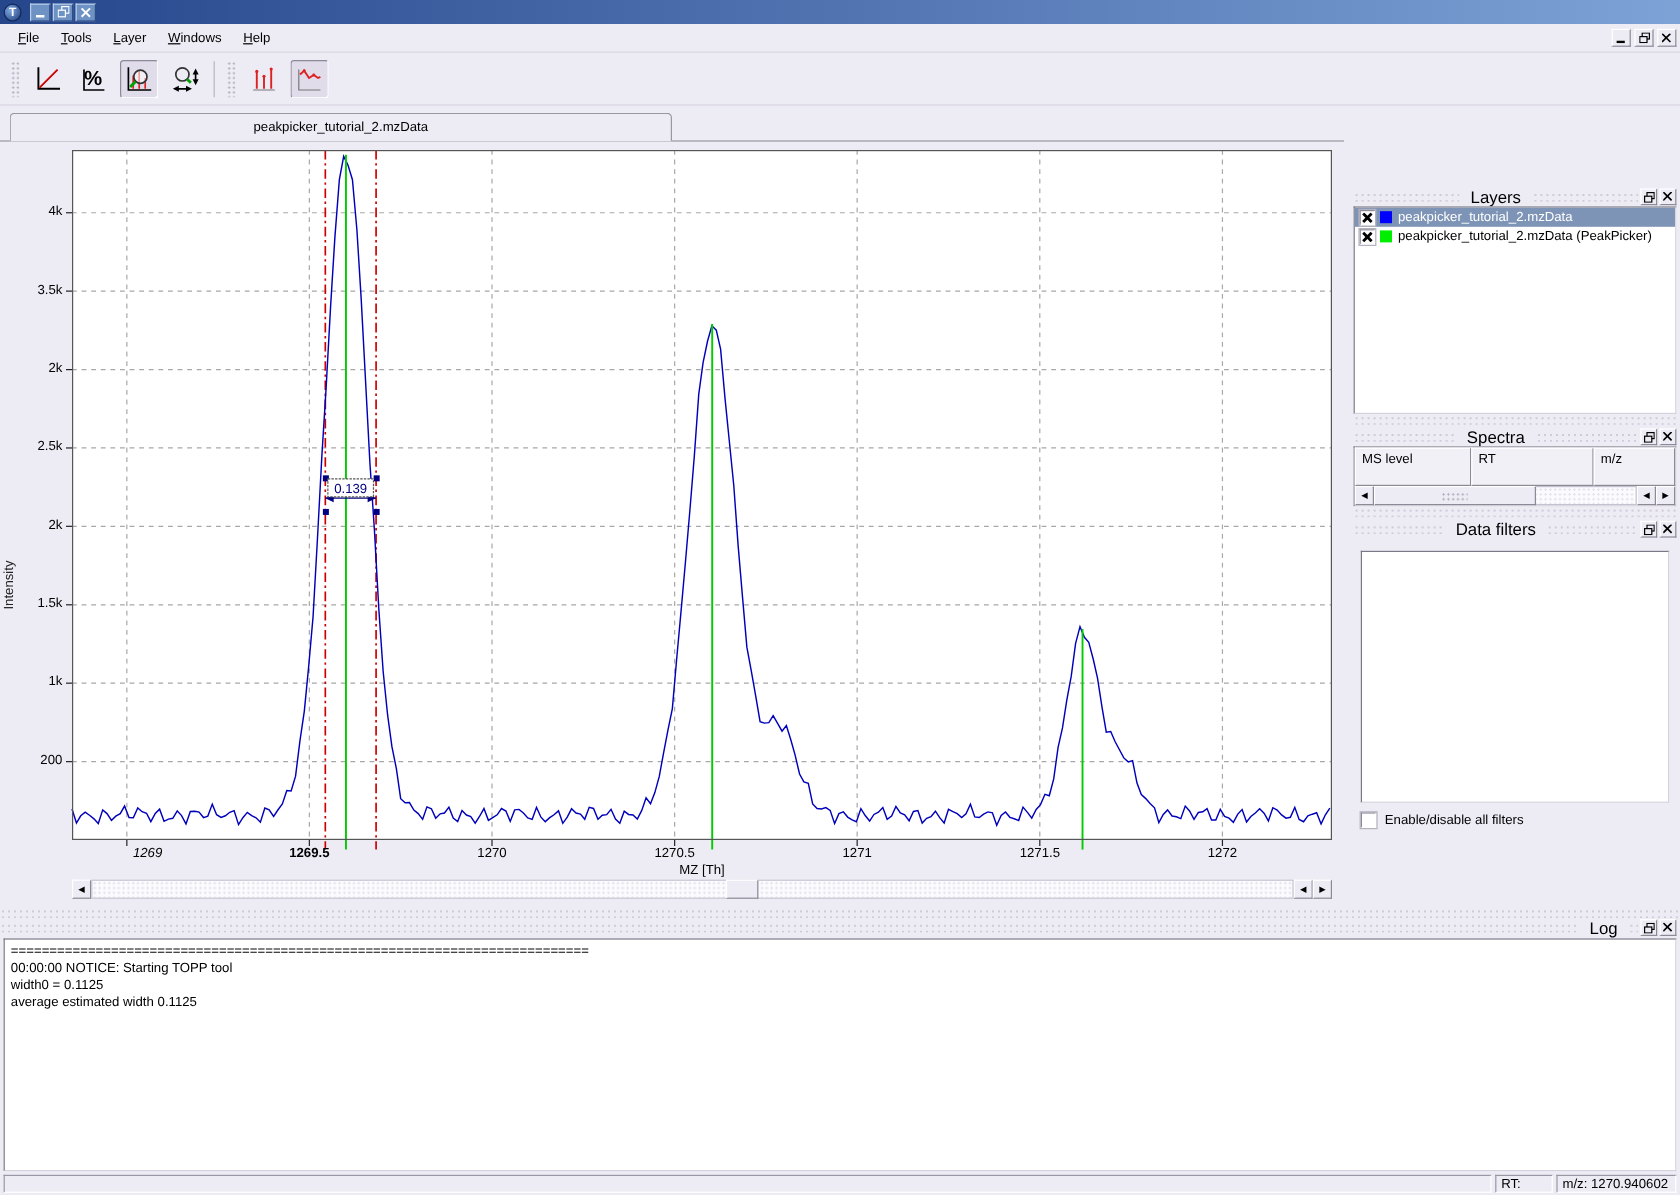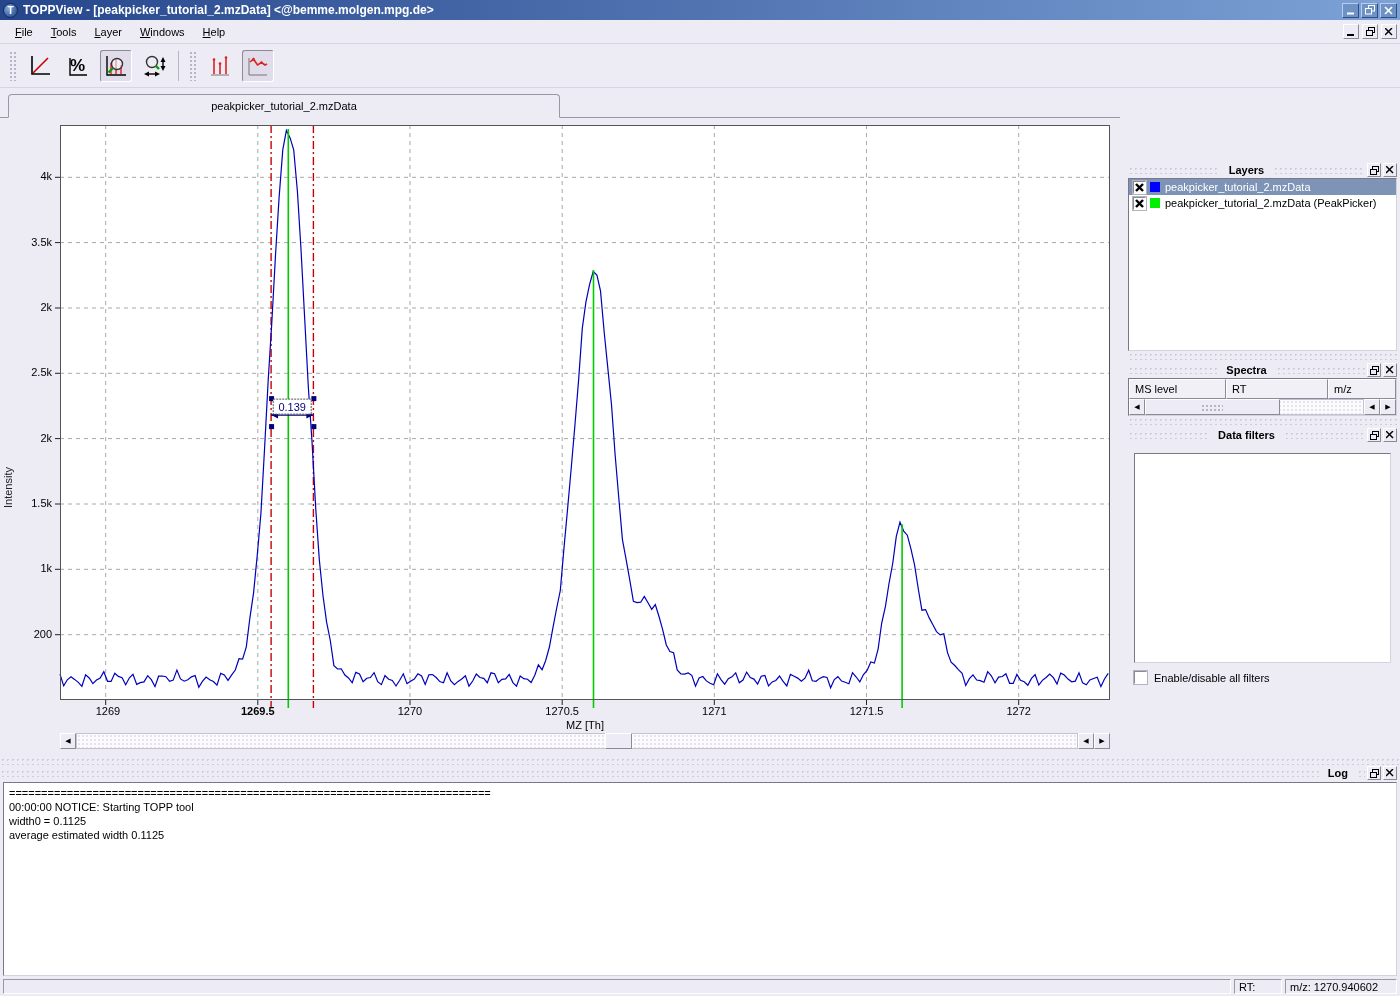--- a/index.html
+++ b/index.html
@@ -48,64 +48,63 @@
   .hscroll { position:absolute; display:flex; height:16px; }
   .chart-scroll { left:60px; top:615px; width:1050px; }
   .sb-btn { width:16px; height:16px; background:#edebf4; border:1px solid; border-color:#fff #8d8a98 #8d8a98 #fff; display:flex; align-items:center; justify-content:center; font-size:7px; color:#000; flex:none; }
   .sb-track { flex:1; position:relative; background:#fbfafd; border:1px solid #c5c2cf; background-image:radial-gradient(#e6e3ee 1px, transparent 1px); background-size:4px 4px; }
   .sb-thumb { position:absolute; top:-1px; height:16px; background:#edebf4; border:1px solid; border-color:#fff #8d8a98 #8d8a98 #fff; }
   .sb-grip { position:absolute; left:50%; top:4px; transform:translateX(-50%); width:22px; height:8px; background-image:radial-gradient(#b9b5c6 1px, transparent 1px); background-size:4px 4px; }
 
   
   .panel-title { height:16px; display:flex; align-items:center; margin-top:1px; }
   .pt-dots { flex:1; height:8px; background-image:radial-gradient(#cfcbda 1px, transparent 1px); background-size:5px 5px; }
-  .pt-label { padding:0 9px; font-size:11px;font-weight:bold; }
+  .pt-label { padding:0 9px; font-size:14px; }
   .pbtn { width:14px; height:14px; margin-left:2px; background:#edebf4; border:1px solid; border-color:#fff #8d8a98 #8d8a98 #fff; display:flex; align-items:center; justify-content:center; flex:none; }
   .h-split { height:8px; background-image:radial-gradient(#cfcbda 1px, transparent 1px); background-size:5px 5px; margin:1px 0; }
 
   .layers-list { height:173px; background:#fff; border:1px solid; border-color:#7a7786 #d5d2de #d5d2de #7a7786; overflow:hidden; }
   .layer-row { height:16px; display:flex; align-items:center; padding-left:2px; }
   .layer-row.selected { background:#7e94b6; color:#fff; }
   .cbox { width:13px; height:13px; background:#fff; border:1px solid; border-color:#8d8a98 #fff #fff #8d8a98; outline:1px solid #b5b2bf; display:flex; align-items:center; justify-content:center; flex:none; margin:0 4px 0 2px; }
   .swatch { width:10px; height:10px; flex:none; margin-right:5px; }
 
   .spectra-table { background:#fff; border:1px solid; border-color:#7a7786 #d5d2de #d5d2de #7a7786; }
-  .sp-header { display:flex; height:20px; background:#f2f0f7; }
+  .sp-header { display:flex; height:32px; background:#f2f0f7; }
   .sp-hcell { border:1px solid; border-color:#fff #8d8a98 #8d8a98 #fff; padding:3px 0 0 5px; font-size:11px; }
   .sp-body { height:142px; }
   .sp-row { display:flex; height:16px; color:#4a4a4a; }
   .sp-cell { padding:1px 0 0 5px; }
   .tree-glyph { display:inline-block; width:10px; height:9px; border-left:1px dotted #999; border-bottom:1px dotted #999; margin:0 3px 3px 2px; vertical-align:middle; }
 
   .filters-box { background:#fff; border:1px solid; border-color:#7a7786 #d5d2de #d5d2de #7a7786; height:210px; margin:10px 6px 0 6px; }
   .filters-check-row { display:flex; align-items:center; margin:8px 0 0 6px; }
   .fcheck { width:13px; height:13px; background:#fff; border:1px solid; border-color:#8d8a98 #fff #fff #8d8a98; outline:1px solid #b5b2bf; margin-right:7px; }
 
   
   .log-title { height:16px; display:flex; align-items:center; }
   .log-content { height:194px; margin:1px 3px 0 3px; background:#fff; border:1px solid; border-color:#7a7786 #d5d2de #d5d2de #7a7786; padding:4px 5px; }
   .log-line { height:14px; white-space:pre; font-size:11px; }
 
   
   .statusbar { height:17px; display:flex; align-items:center; gap:3px; padding:0 3px; margin-top:2px; }
   .st-box { height:15px; border:1px solid; border-color:#9a97a4 #fff #fff #9a97a4; background:#edebf4; padding:1px 0 0 4px; }
   .st-msg { flex:1; }
   .st-rt { width:48px; }
-  .st-mz { width:112px; }
+  .st-mz { width:100px; }
 
   svg text { font-family:"Liberation Sans", sans-serif; }
 </style>
 </head>
 <body>
 
 <div class="window">
 
   <div class="titlebar">
     <div class="app-icon">T</div>
-    <div class="title-text">TOPPView - [peakpicker_tutorial_2.mzData] &lt;@bemme.molgen.mpg.de&gt;</div>
     <div class="tb-btn">
         <svg width="9" height="9">
           <line x1="1" y1="7.5" x2="8" y2="7.5" stroke="#fff" stroke-width="2"></line>
         </svg>
       </div>
     <div class="tb-btn">
         <svg width="10" height="10">
           <rect x="3.5" y="0.5" width="6" height="5.5" fill="none" stroke="#fff"></rect>
           <rect x="0.5" y="3.5" width="6" height="5.5" fill="#6e92c4" stroke="#fff"></rect>
         </svg>
@@ -266,21 +265,21 @@
             <polygon points="253.36956521738244,290.1136363636364 246.36956521738244,286.6136363636364 246.36956521738244,293.6136363636364" fill="#000080"></polygon>
             <rect x="209.0652173913276" y="271.1136363636364" width="5" height="5" fill="#000080"></rect>
             <rect x="251.36956521738244" y="271.1136363636364" width="5" height="5" fill="#000080"></rect>
             <rect x="209.0652173913276" y="299.1136363636364" width="5" height="5" fill="#000080"></rect>
             <rect x="251.36956521738244" y="299.1136363636364" width="5" height="5" fill="#000080"></rect>
             <rect x="213.21739130435503" y="274.1136363636364" width="38" height="15" fill="#fff" stroke="#555" stroke-dasharray="2 1"></rect>
             <text x="232.21739130435503" y="285.6136363636364" text-anchor="middle" font-size="11" fill="#000080">0.139</text>
             <rect x="0.5" y="0.5" width="1049" height="574" fill="none" stroke="#555"></rect>
           </svg>
         <div>
-            <div class="xtick" style="left: 68px;">1269</div>
+            <div class="xtick" style="left: 83px; font-style: italic;">1269</div>
             <div class="xtick" style="left: 217.826px; font-weight: bold;">1269.5</div>
             <div class="xtick" style="left: 370px;">1270</div>
             <div class="xtick" style="left: 522.174px;">1270.5</div>
             <div class="xtick" style="left: 674.348px;">1271</div>
             <div class="xtick" style="left: 826.522px;">1271.5</div>
             <div class="xtick" style="left: 978.696px;">1272</div>
           </div>
         <div class="xlabel">MZ [Th]</div>
         <div class="hscroll chart-scroll">
           <div class="sb-btn">

